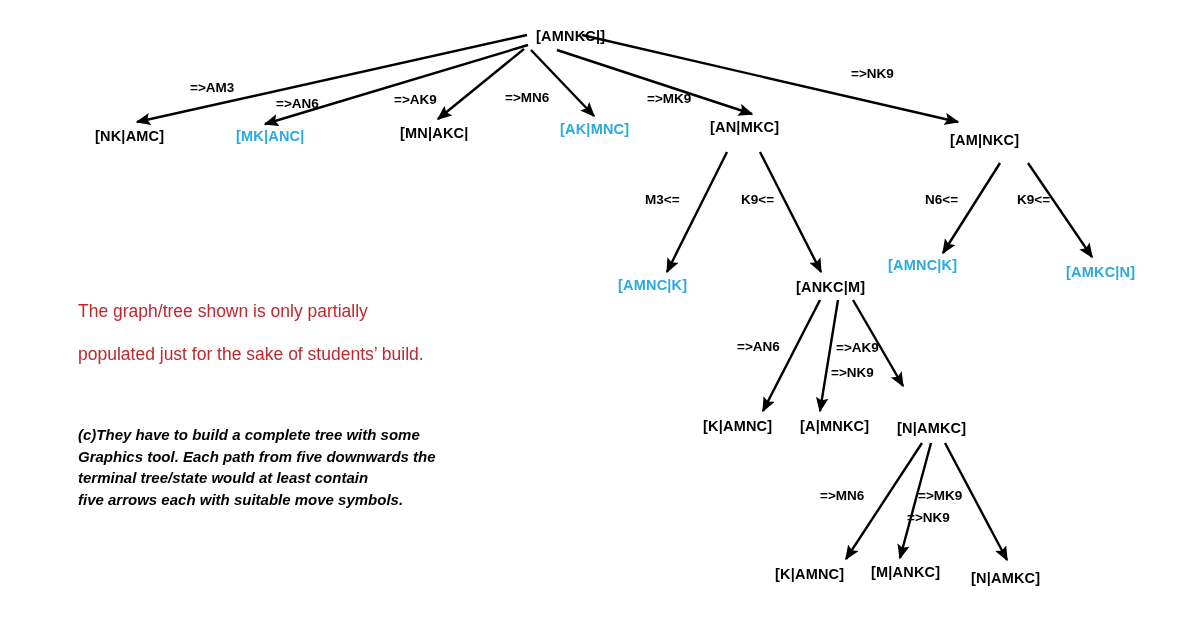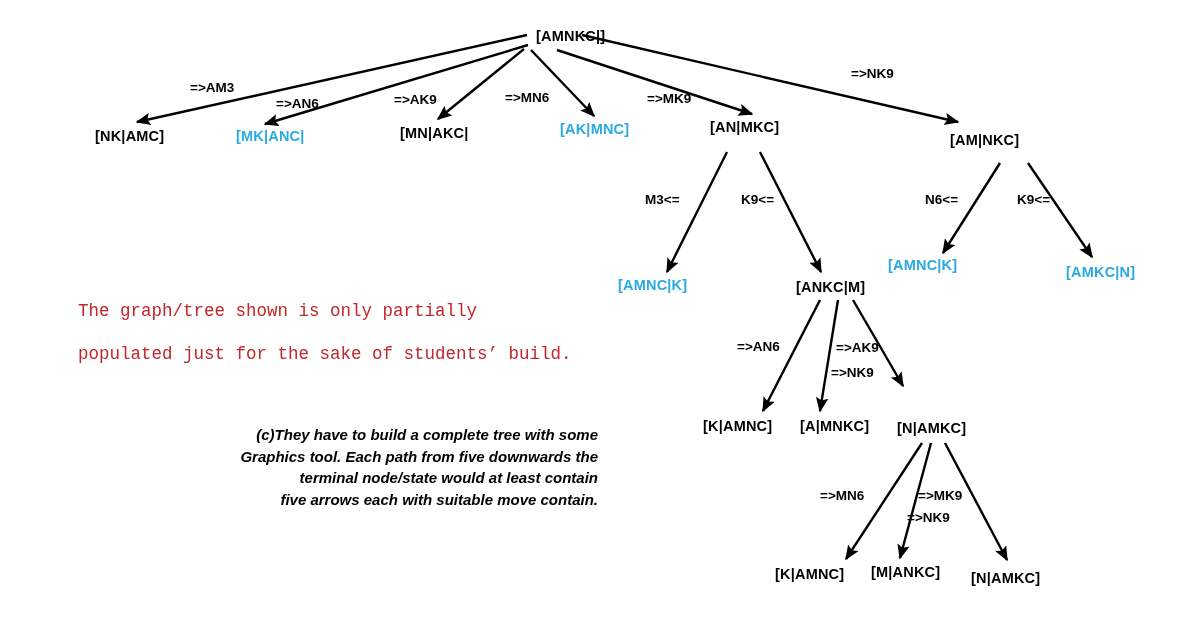--- a/index.html
+++ b/index.html
@@ -57,39 +57,39 @@
   .note {
     position: absolute;
     white-space: pre;
     pointer-events: none;
   }
   #note-red {
     left: 78px;
     top: 290px;
     width: 520px;
     color: #C1272D;
-    font-family: Liberation Mono, monospace;
+    font-family: Liberation Sans, sans-serif;
     font-size: 17.5px;
     font-weight: normal;
     line-height: 43px;
   }
   #note-red .note-line { display: block; }
 
   #note-black {
     left: 78px;
     top: 424px;
     width: 520px;
     color: #000000;
     font-family: "Liberation Sans", sans-serif;
     font-size: 15px;
     font-weight: bold;
     font-style: italic;
     line-height: 21.5px;
   }
-  #note-black .note-line { display: block; text-align: right; }
+  #note-black .note-line { display: block; }
 </style>
 </head>
 <body>
 
 <div id="diagram-root">
 
   <svg id="tree-canvas" viewBox="0 0 1188 637" xmlns="http://www.w3.org/2000/svg">
     <defs>
       <marker id="arrowhead" markerWidth="7" markerHeight="7" refX="5.6" refY="2.6" orient="auto" markerUnits="strokeWidth">
         <path d="M0,0 L6.2,2.6 L0,5.2 L1.2,2.6 Z" fill="#000000"></path>
@@ -146,15 +146,15 @@
         <text x="703" y="431" text-anchor="start" class="node-label node-black">[K|AMNC]</text>
         <text x="800" y="431" text-anchor="start" class="node-label node-black">[A|MNKC]</text>
         <text x="897" y="433" text-anchor="start" class="node-label node-black">[N|AMKC]</text>
         <text x="775" y="579" text-anchor="start" class="node-label node-black">[K|AMNC]</text>
         <text x="871" y="577" text-anchor="start" class="node-label node-black">[M|ANKC]</text>
         <text x="971" y="583" text-anchor="start" class="node-label node-black">[N|AMKC]</text>
       </g>
   </svg>
 
   <div class="note" id="note-red"><span class="note-line">The graph/tree shown is only partially</span><span class="note-line">populated just for the sake of students’ build.</span></div>
-  <div class="note" id="note-black"><span class="note-line">(c)They have to build a complete tree with some</span><span class="note-line">Graphics tool. Each path from five downwards the</span><span class="note-line">terminal node/state would at least contain</span><span class="note-line">five arrows each with suitable move contain.</span></div>
+  <div class="note" id="note-black"><span class="note-line">(c)They have to build a complete tree with some</span><span class="note-line">Graphics tool. Each path from five downwards the</span><span class="note-line">terminal tree/state would at least contain</span><span class="note-line">five arrows each with suitable move symbols.</span></div>
 
 </div>
 
 </body></html>

